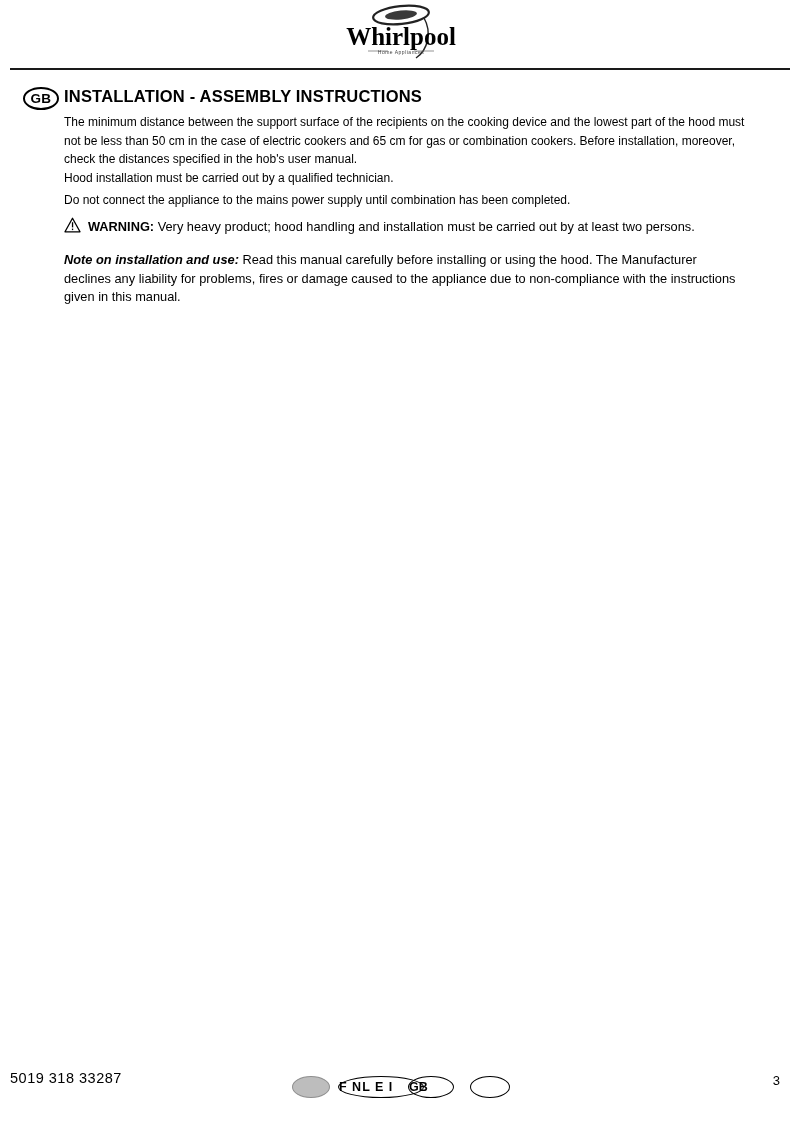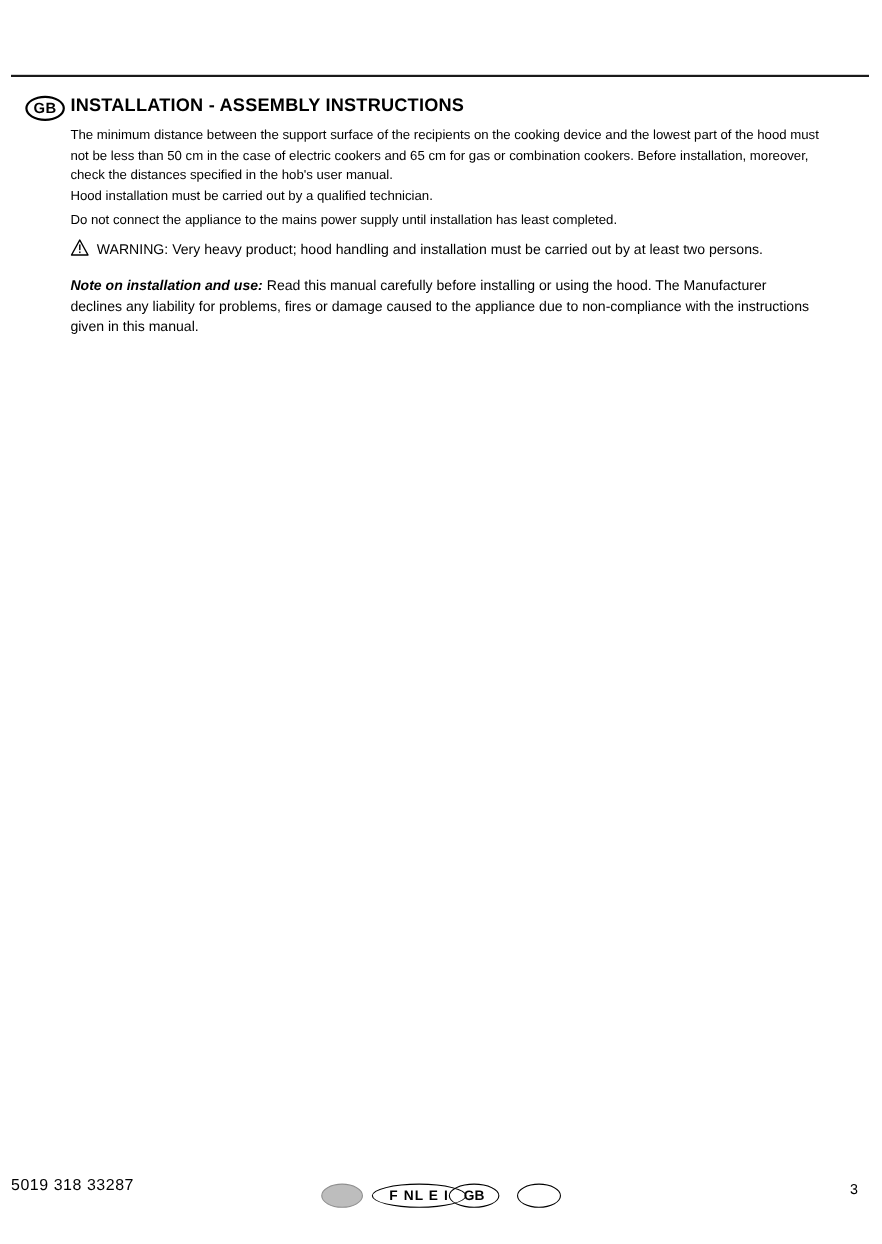--- a/index.html
+++ b/index.html
@@ -44,21 +44,21 @@
     font-size:12px; line-height:18.5px;
   }
   .para + .para { margin-top:0px; }
   .para.gap { margin-top:4px; }
   .warning-para {
     font-size:12.8px; line-height:18.5px; margin-top:7px;
   }
   .warning-para .w-icon {
     display:inline-block; vertical-align:-2px; margin-right:7px;
   }
-  .warning-label { font-weight:normal; }
+  .warning-label { font-weight:bold; }
   .note-para {
     font-size:12.8px; line-height:18.5px; margin-top:13px;
   }
   .note-label { font-weight:bold;font-style:italic; }
 
   
   .doc-number {
     position:absolute; left:10px; top:1070px;
     font-weight:normal; font-size:14.5px; letter-spacing:0.5px;
   }
@@ -67,21 +67,21 @@
     font-size:13px;
   }
   .lang-ovals {
     position:absolute; top:1076px; left:50%;
     transform:translateX(-50%);
     display:flex; align-items:center;
   }
   .oval {
     height:22px;
     border:1.5px solid #000; border-radius:50%;
-    display:flex; align-items:center; justify-content:center;
+    display:flex; align-items:center; 
     font-weight:bold; font-size:12.5px;
     background:#fff;
   }
   .oval.gray {
     width:38px; background:#bdbdbd; border:1px solid #8f8f8f;
   }
   .oval.langs {
     width:86px; margin-left:8px; letter-spacing:1px; background:transparent;
   }
   .oval.gb {
@@ -89,33 +89,44 @@
   }
   .oval.empty-right {
     width:40px; margin-left:16px;
   }
 </style>
 </head>
 <body>
 
 <div class="page">
 
+  <div class="logo-wrap">
+    <svg width="170" height="62" viewBox="0 0 170 62">
+      <ellipse cx="85" cy="13" rx="28" ry="9" fill="none" stroke="#222" stroke-width="2.2" transform="rotate(-6 85 13)"></ellipse>
+      <ellipse cx="85" cy="13" rx="16" ry="4.5" fill="#3a3a3a" transform="rotate(-6 85 13)"></ellipse>
+      <path d="M108 16 C 116 30, 112 48, 100 56" fill="none" stroke="#222" stroke-width="1.4"></path>
+      <text x="85" y="43" text-anchor="middle" font-family="Liberation Serif, serif" font-weight="bold" font-size="25">Whirlpool</text>
+      <line x1="52" y1="49" x2="72" y2="49" stroke="#666" stroke-width="0.7"></line>
+      <line x1="98" y1="49" x2="118" y2="49" stroke="#666" stroke-width="0.7"></line>
+      <text x="85" y="51.5" text-anchor="middle" font-size="5" letter-spacing="0.5" fill="#444">Home Appliances</text>
+    </svg>
+  </div>
 
   <div class="rule"></div>
 
   <div class="lang-badge">
     <span>GB</span>
   </div>
 
   <div class="content">
     <div class="doc-title">INSTALLATION - ASSEMBLY INSTRUCTIONS</div>
 
     <p class="para">The minimum distance between the support surface of the recipients on the cooking device and the lowest part of the hood must not be less than 50 cm in the case of electric cookers and 65 cm for gas or combination cookers. Before installation, moreover, check the distances specified in the hob's user manual.</p>
     <p class="para">Hood installation must be carried out by a qualified technician.</p>
-    <p class="para gap">Do not connect the appliance to the mains power supply until installation has least completed.</p>
+    <p class="para gap">Do not connect the appliance to the mains power supply until combination has been completed.</p>
 
     <p class="warning-para">
       <span class="w-icon">
         <svg width="17" height="16" viewBox="0 0 17 16">
           <path d="M8.5 1.2 L16 14.8 L1 14.8 Z" fill="none" stroke="#000" stroke-width="1.3" stroke-linejoin="round"></path>
           <rect x="7.9" y="5.2" width="1.3" height="5.2" fill="#000"></rect>
           <rect x="7.9" y="11.6" width="1.3" height="1.5" fill="#000"></rect>
         </svg>
       </span><span class="warning-label">WARNING:</span>
       <span>Very heavy product; hood handling and installation must be carried out by at least two persons.</span>

